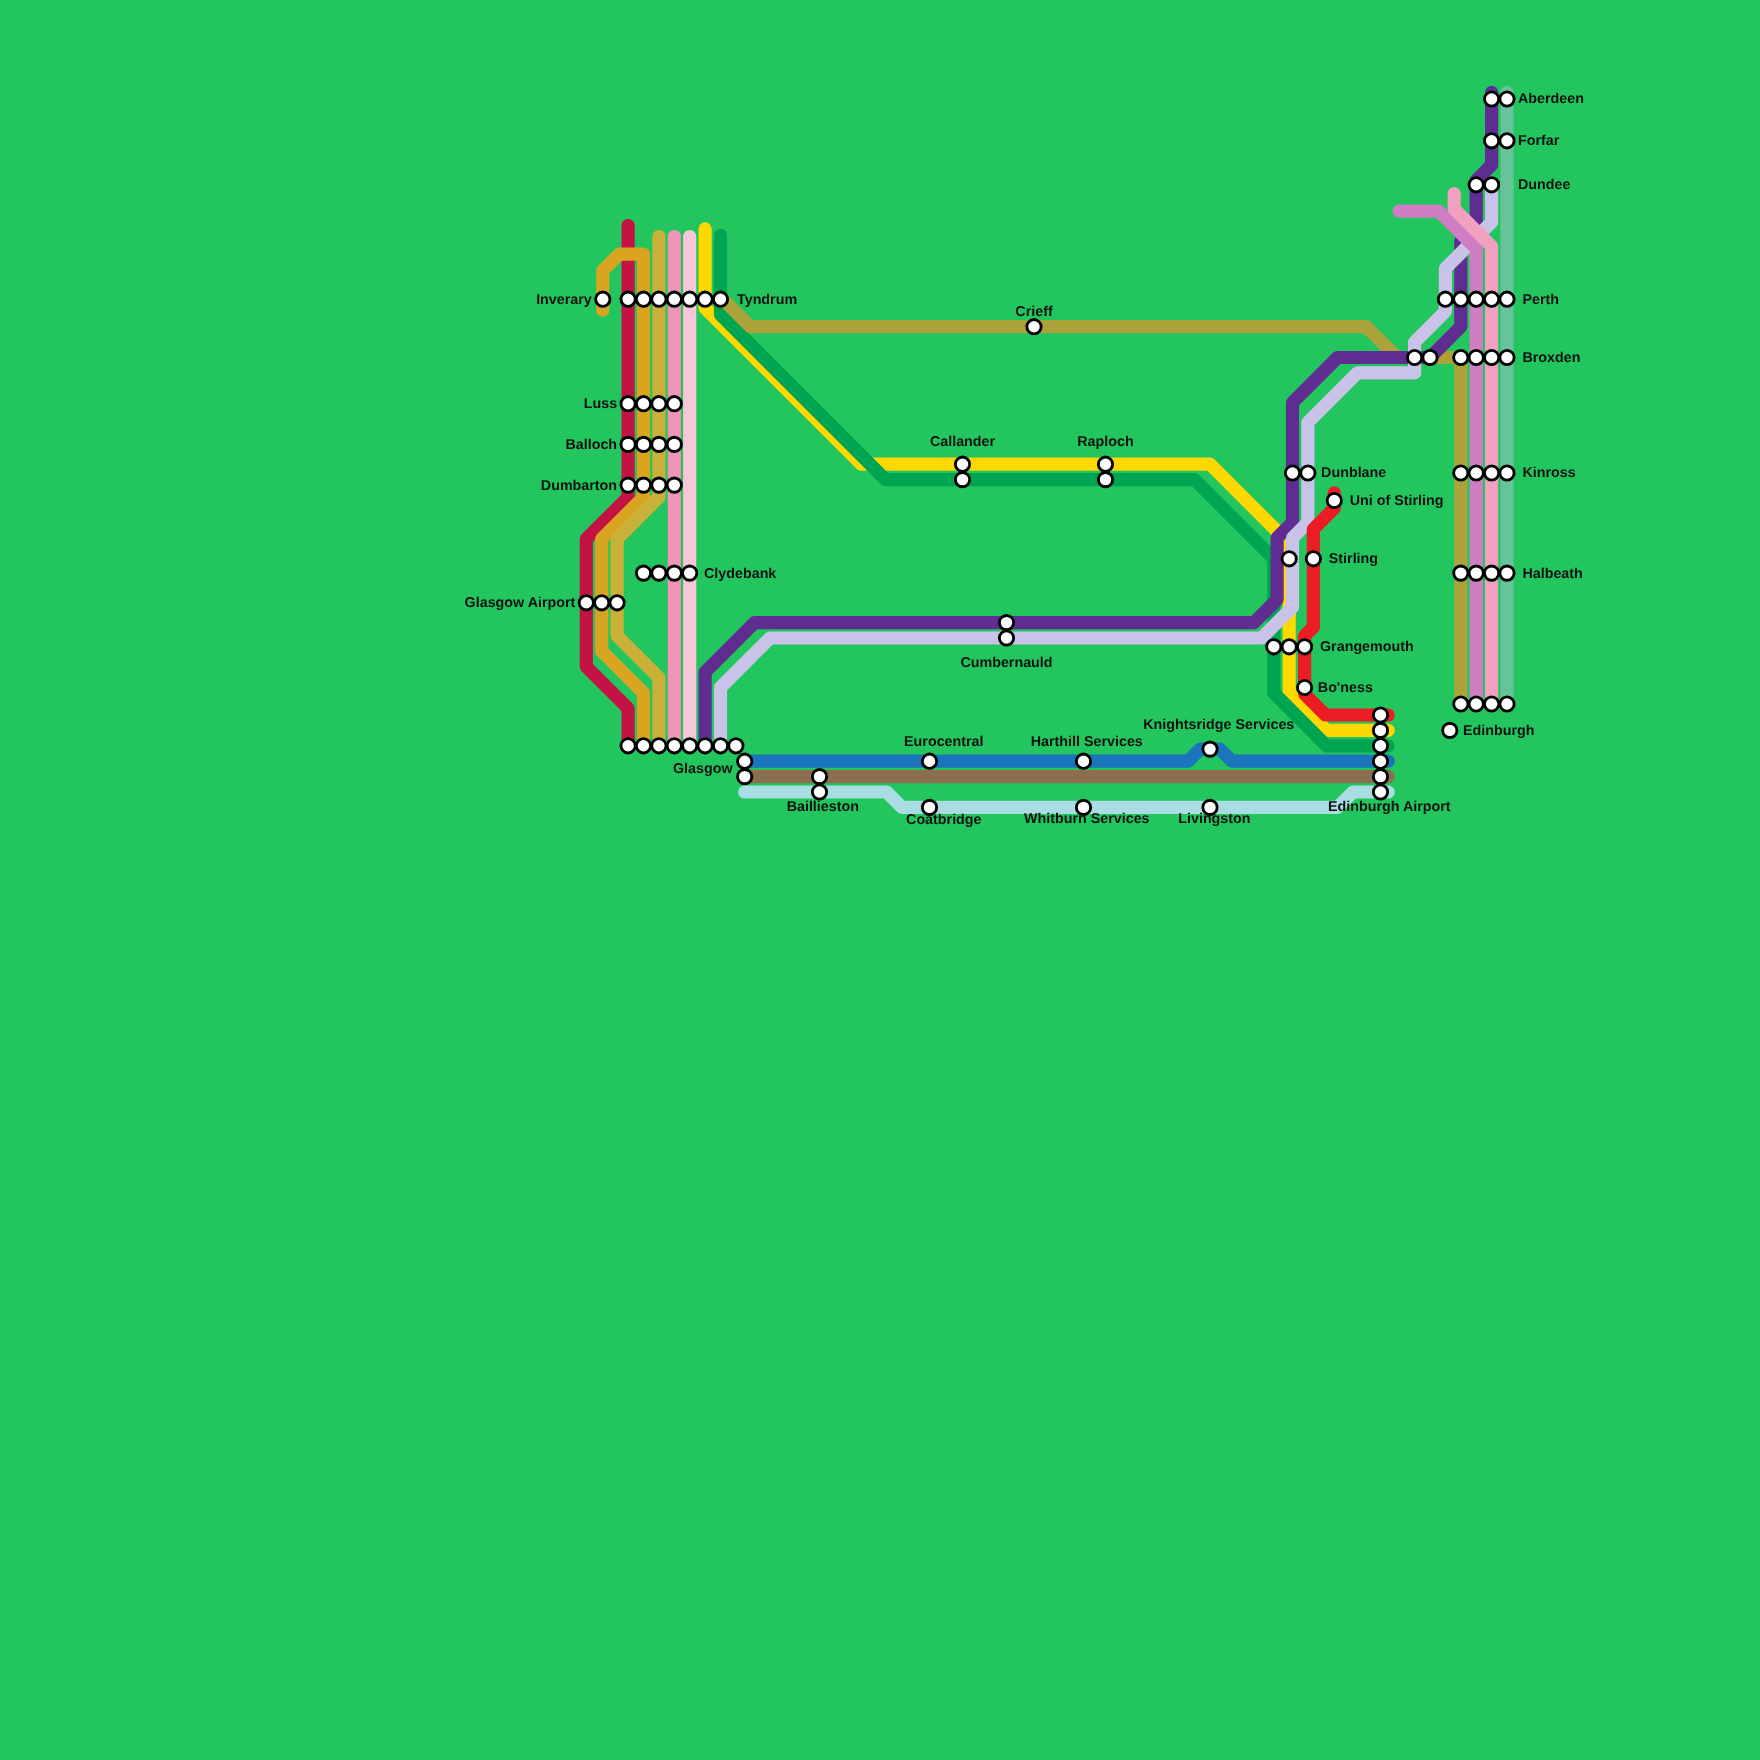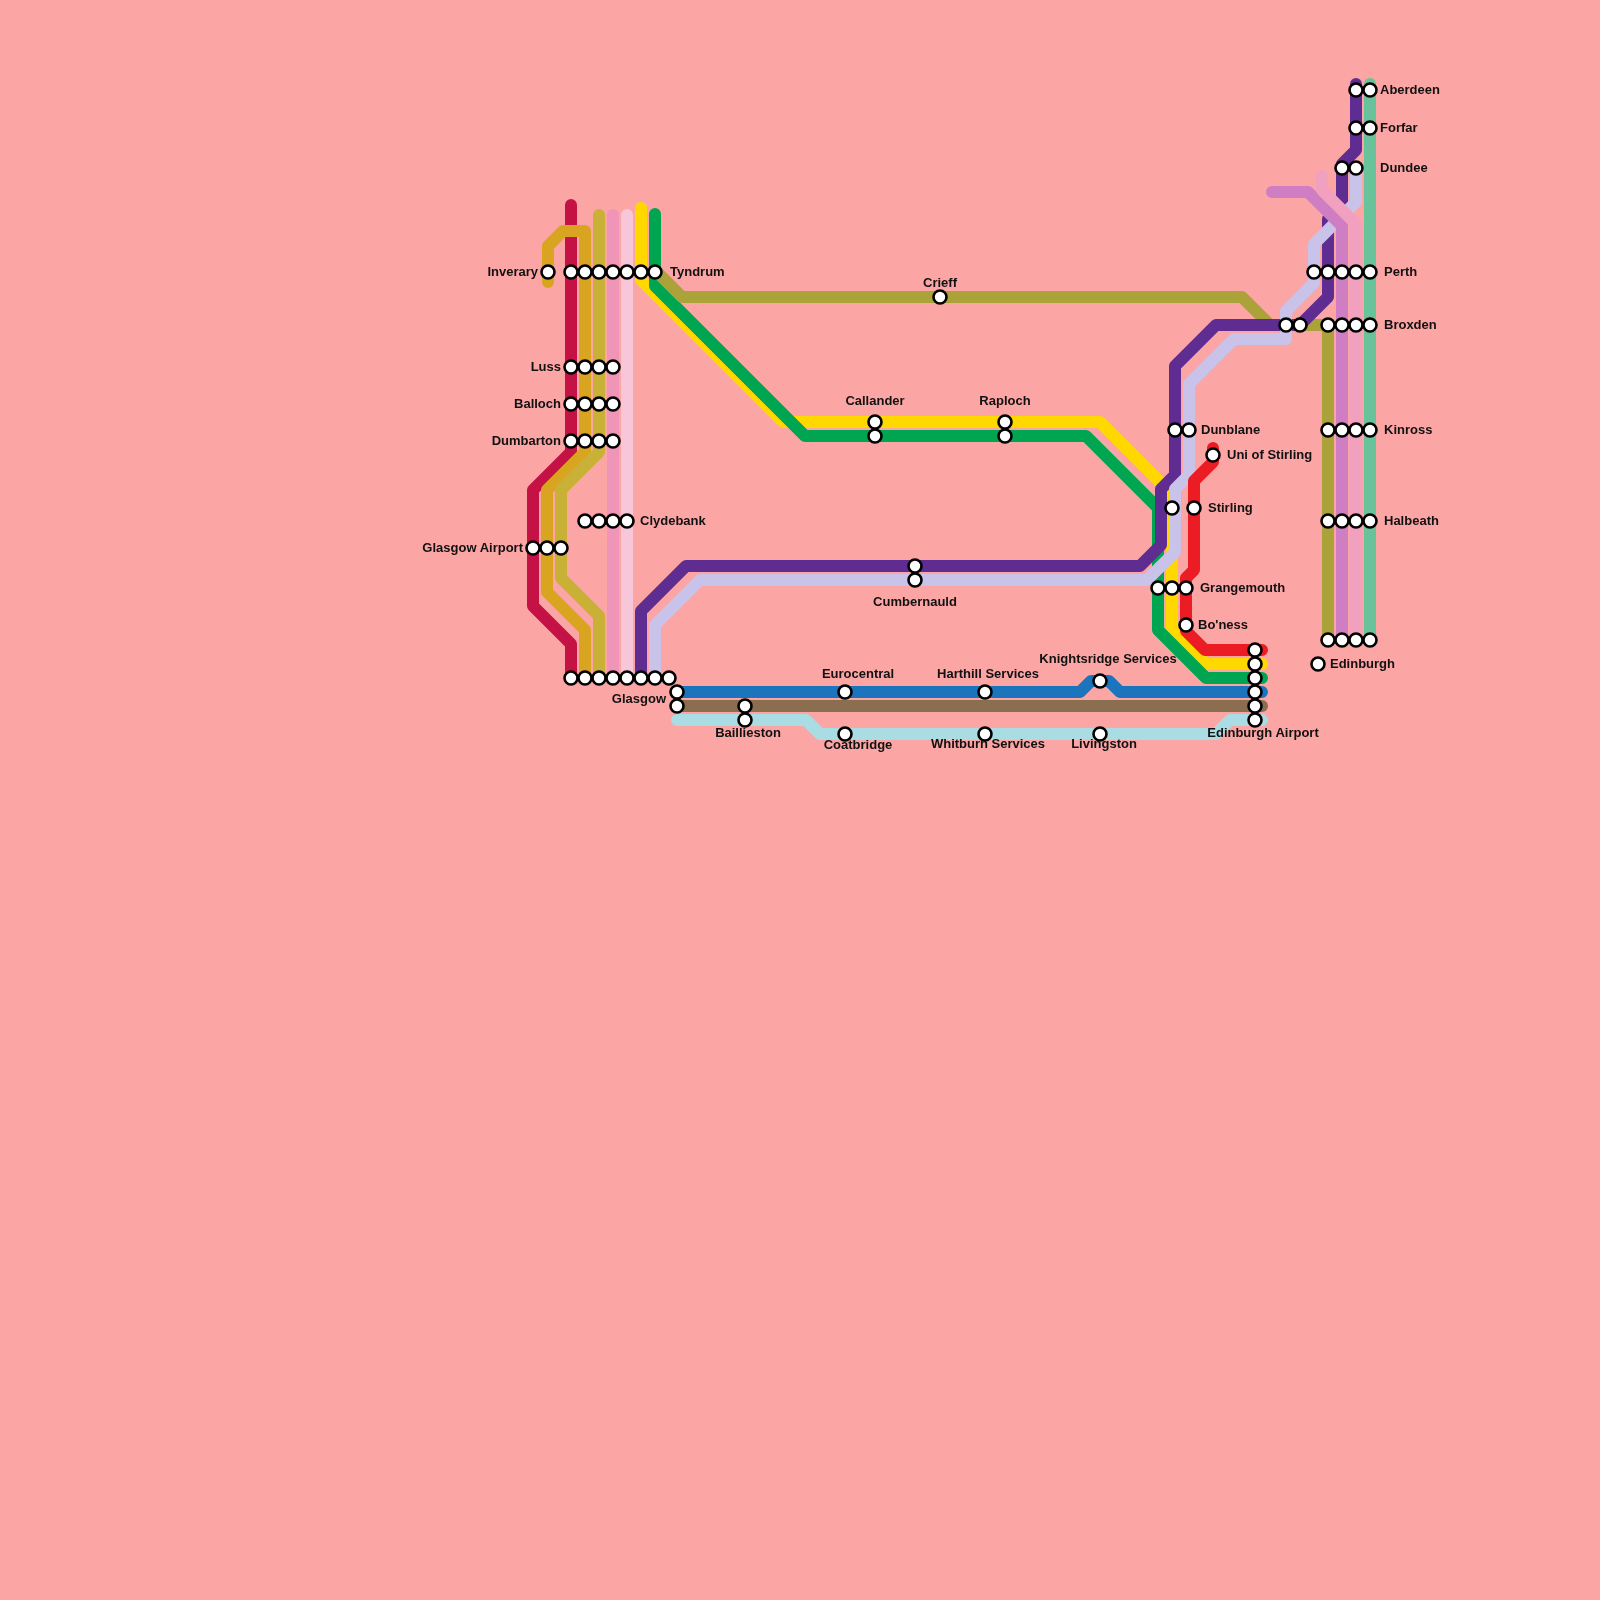--- a/index.html
+++ b/index.html
@@ -5,21 +5,21 @@
   html, body {
     margin: 0;
     padding: 0;
     background: #ffffff;
     font-family: "Liberation Sans", sans-serif;
   }
   .map-wrap {
     position: relative;
     width: 1600px;
     height: 1600px;
-    background: #fca5a5;
+    background: #22c55e;
     overflow: hidden;
   }
   #map-svg {
     position: absolute;
     left: 0;
     top: 0;
     width: 1600px;
     height: 1600px;
   }
   #map-svg text {

